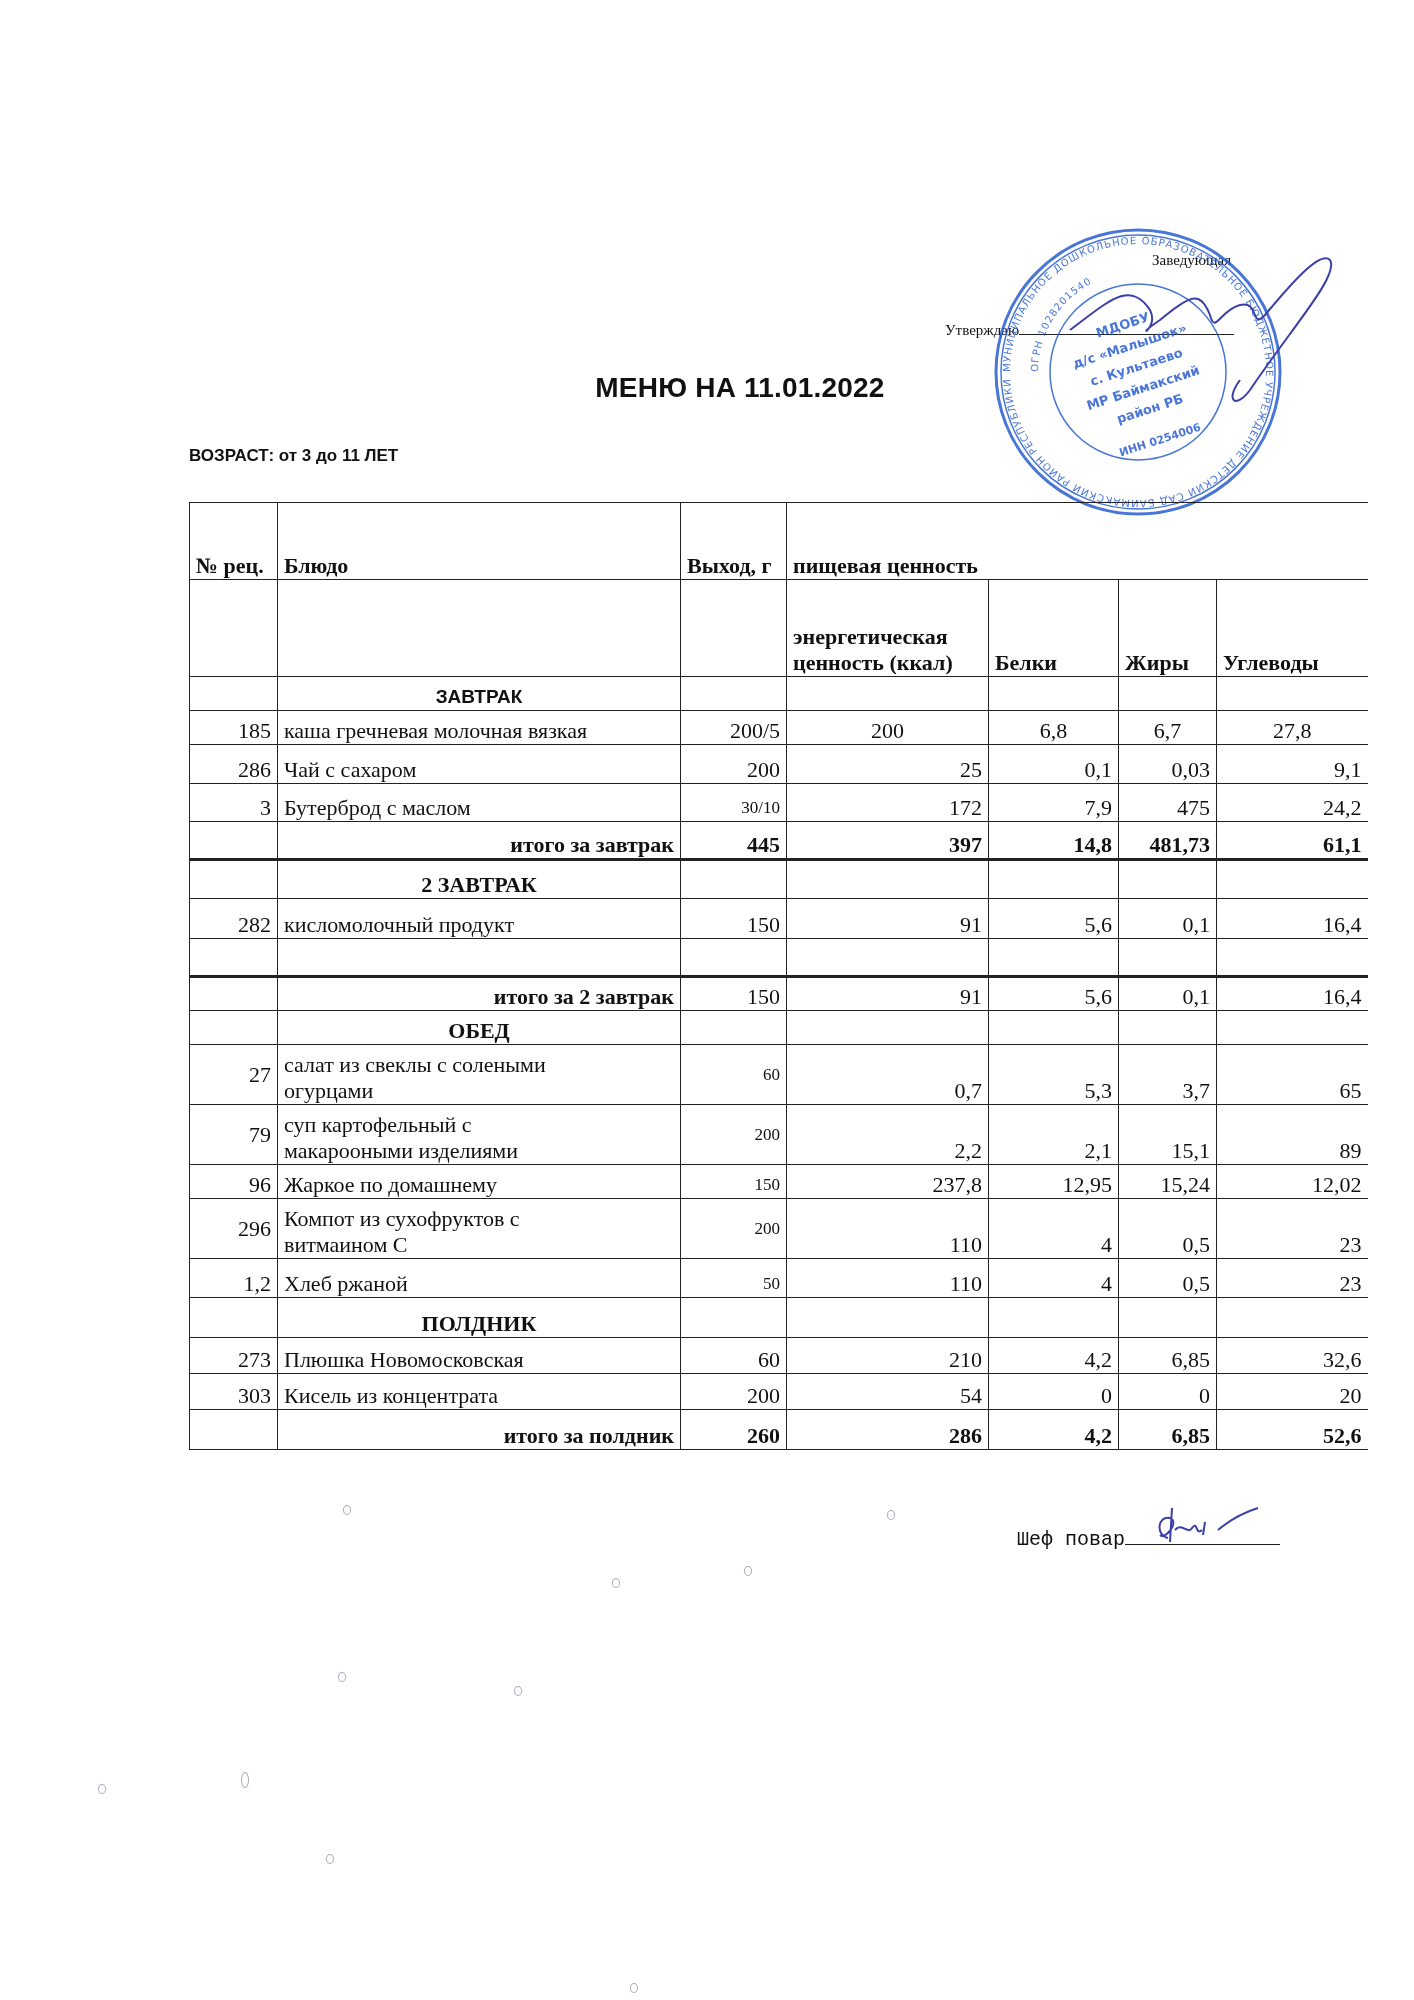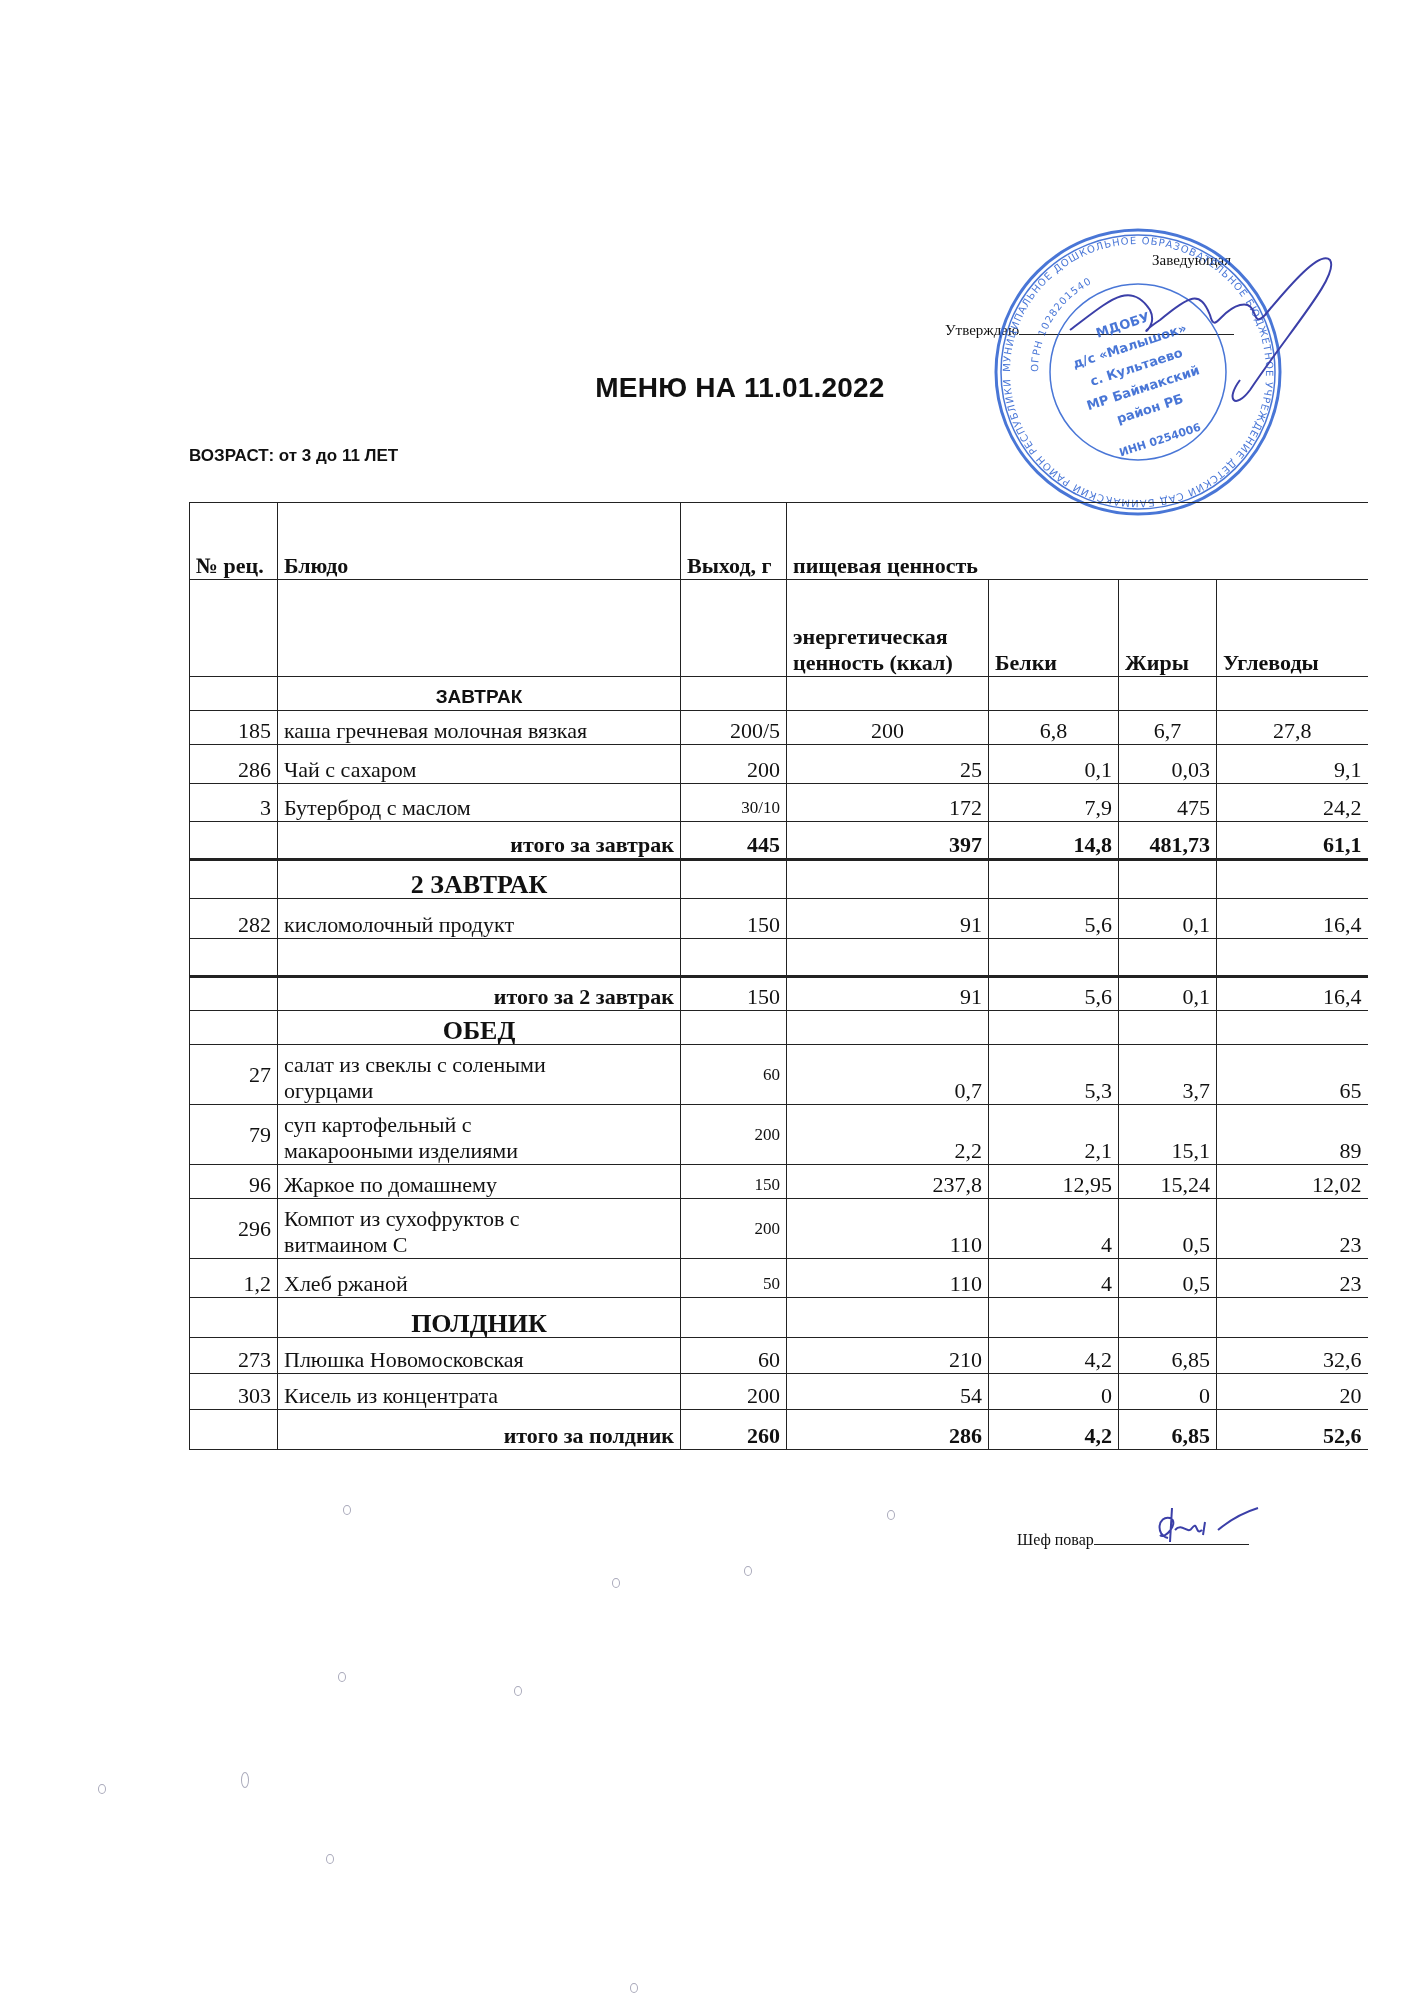--- a/index.html
+++ b/index.html
@@ -17,27 +17,27 @@
   .age { position: absolute; left: 189px; top: 446px; font-family: "Liberation Sans", sans-serif; font-weight: bold; font-size: 17px; }
 
   table.menu { position: absolute; left: 189px; top: 502px; border-collapse: collapse; table-layout: fixed; width: 1178px; }
   table.menu td { border: 1.5px solid #222; padding: 0 6px; font-family: "Liberation Serif", serif; font-size: 22px; line-height: 26px; vertical-align: bottom; }
   table.menu td:last-child { border-right: none; }
   .hd td { font-family: "Liberation Sans", sans-serif; font-weight: bold; font-size: 19px; line-height: 29px; padding-bottom: 2px; }
   .num { text-align: right; }
   .cen { text-align: center; }
   .small { font-size: 17px !important; }
   .b { font-weight: bold; }
-  .section td.label { text-align: center; font-weight: bold; font-size: 26px; font-family: Liberation Serif, serif; }
+  .section td.label { text-align: center; font-weight: bold; font-size: 22px; font-family: Liberation Serif, serif; }
   .section td.label.sans { font-family: "Liberation Sans", sans-serif; font-size: 19px; }
   .two td { vertical-align: bottom; }
   .two td.top { vertical-align: middle; }
   .rowline { border-bottom-width: 3px !important; }
 
-  .chef { position: absolute; left: 1017px; top: 1524px; font-family: Liberation Serif, serif; font-size: 16px; }
+  .chef { position: absolute; left: 1017px; top: 1524px; font-family: Liberation Mono, monospace; font-size: 20px; }
   .chef .blank { display: inline-block; width: 155px; border-bottom: 1.5px solid #222; height: 20px; vertical-align: baseline; }
 
   .speck { position: absolute; width: 6px; height: 8px; border: 1px solid #aab; border-radius: 50%; }
 </style>
 </head>
 <body>
 
 <div class="approve approve-head">Заведующая</div>
 <div class="approve approve-line">
   <span>Утверждаю</span><span class="blank"></span>

